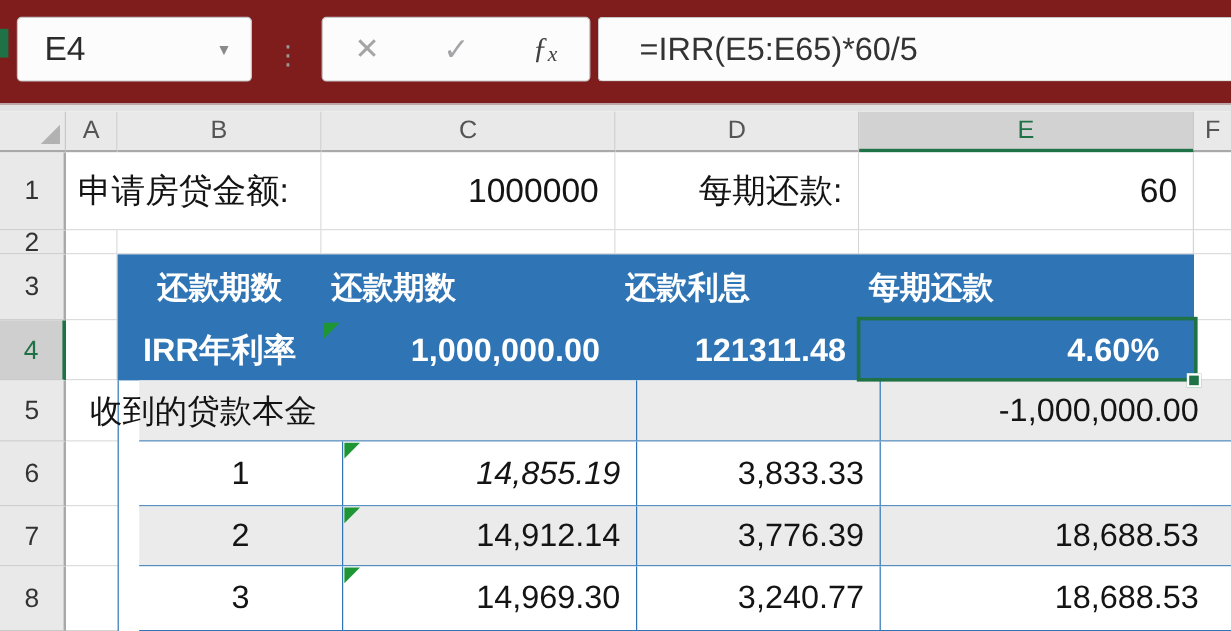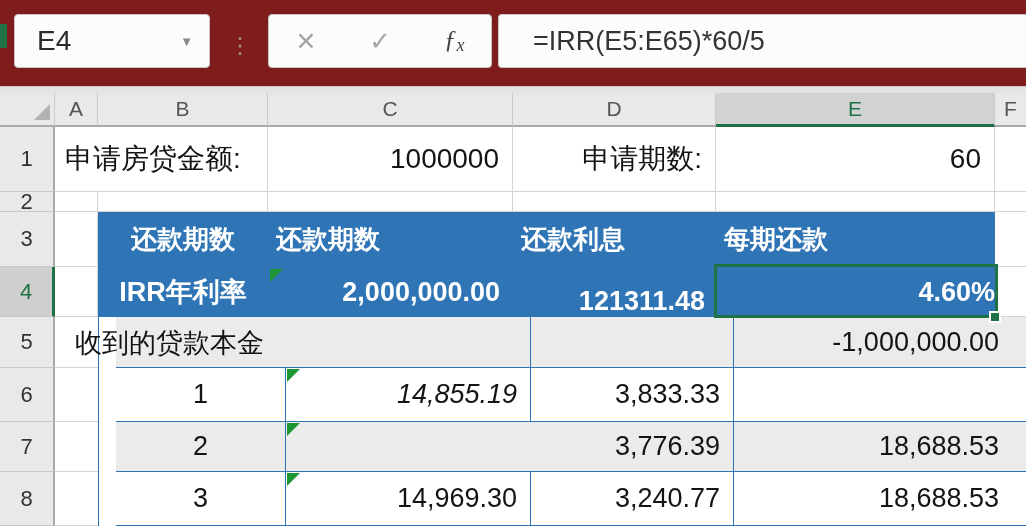--- a/index.html
+++ b/index.html
@@ -108,21 +108,21 @@
   <div class="rhdr" style="top:329px;height:50px;">7</div>
   <div class="rhdr" style="top:379px;height:54px;">8</div>
 
   <div class="cell" style="left:55px;top:34px;width:213px;height:65px;align-items:center;">
     <span class="lt">申请房贷金额:</span>
   </div>
   <div class="cell num" style="left:268px;top:34px;width:245px;height:65px;">
     <span>1000000</span>
   </div>
   <div class="cell num" style="left:513px;top:34px;width:203px;height:65px;">
-    <span>申请期数:</span>
+    <span>每期还款:</span>
   </div>
   <div class="cell num" style="left:716px;top:34px;width:279px;height:65px;">
     <span>60</span>
   </div>
   <div class="cell noright" style="left:995px;top:34px;width:31px;height:65px;"></div>
 
   <div class="cell" style="left:55px;top:99px;width:43px;height:20px;"></div>
   <div class="cell" style="left:98px;top:99px;width:170px;height:20px;"></div>
   <div class="cell" style="left:268px;top:99px;width:245px;height:20px;"></div>
   <div class="cell" style="left:513px;top:99px;width:203px;height:20px;"></div>
@@ -144,27 +144,27 @@
   <div class="cell noright" style="left:995px;top:379px;width:31px;height:54px;border-bottom:none;"></div>
 
   <div class="bluehdr">
     <div class="bh-item bh-r3 bh-center" style="left:0;width:170px;">还款期数</div>
     <div class="bh-item bh-r3" style="left:178px;width:237px;">还款期数</div>
     <div class="bh-item bh-r3" style="left:423px;width:195px;">还款利息</div>
     <div class="bh-item bh-r3" style="left:626px;width:271px;">每期还款</div>
 
     <div class="bh-item bh-r4 bh-center" style="left:0;width:170px;">IRR年利率</div>
     <div class="bh-item bh-r4 bh-right" style="left:170px;width:245px;">
-        <span style="padding-right:13px;">2,000,000.00</span>
+        <span style="padding-right:13px;">1,000,000.00</span>
       </div>
-    <div class="bh-item bh-r4 bh-right" style="left:415px;width:203px;align-items:flex-end;">
+    <div class="bh-item bh-r4 bh-right" style="left:415px;width:203px;">
         <span style="padding-right:11px;">121311.48</span>
       </div>
     <div class="bh-item bh-r4 bh-right" style="left:618px;width:279px;">
-        <span style="padding-right:0;">4.60%</span>
+        <span style="padding-right:29px;">4.60%</span>
       </div>
     <span class="err-tri" style="left:172px;top:57px;"></span>
   </div>
 
   <div class="tbody">
 
     <div class="trow band" style="top:0;height:51px;">
       <div class="tcell" style="left:0;width:415px;"></div>
       <div class="tcell" style="left:415px;width:203px;"></div>
       <div class="tcell right" style="left:618px;width:278px;border-right:none;">
@@ -182,20 +182,23 @@
       <div class="tcell right" style="left:415px;width:203px;">
           <span>3,833.33</span>
         </div>
       <span class="err-tri" style="left:171px;top:1px;"></span>
     </div>
 
     <div class="trow band" style="top:105px;height:50px;">
       <div class="tcell center" style="left:0;width:170px;">
           <span>2</span>
         </div>
+      <div class="tcell right" style="left:170px;width:245px;">
+          <span>14,912.14</span>
+        </div>
       <div class="tcell right" style="left:415px;width:203px;">
           <span>3,776.39</span>
         </div>
       <div class="tcell right" style="left:618px;width:278px;border-right:none;">
           <span>18,688.53</span>
         </div>
       <span class="err-tri" style="left:171px;top:1px;"></span>
     </div>
 
     <div class="trow plain" style="top:155px;height:54px;">

